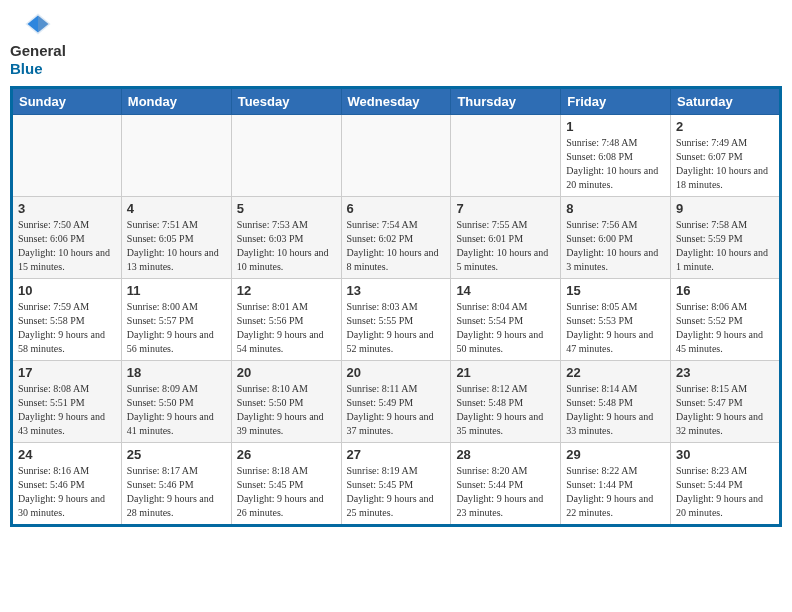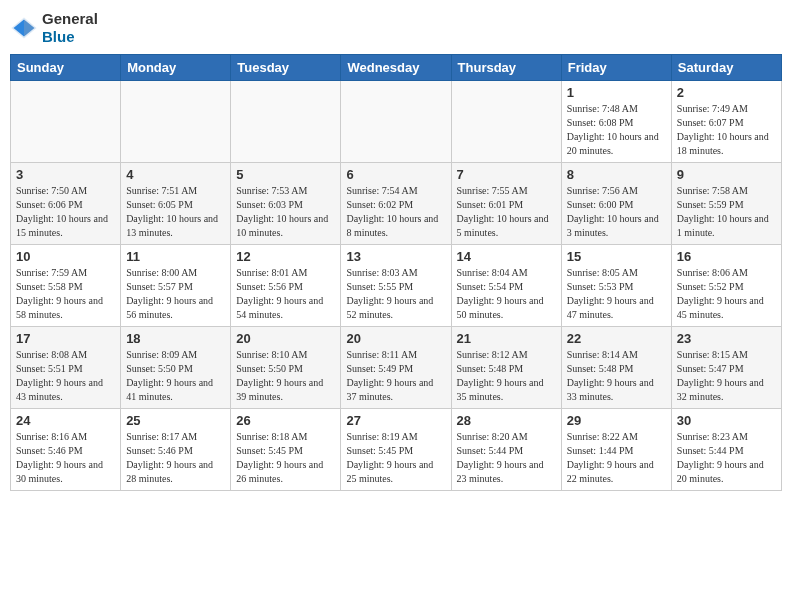--- a/index.html
+++ b/index.html
@@ -13,20 +13,21 @@
     .header-area {
       display: flex;
       align-items: flex-start;
       justify-content: space-between;
       margin-bottom: 8px;
     }
     .logo {
       display: flex;
       align-items: center;
       gap: 4px;
+      flex-direction: column;
     }
     .logo-text {
       font-size: 15px;
       font-weight: bold;
       line-height: 1.2;
     }
     .logo-text .general { color: #333; }
     .logo-text .blue { color: #0369a1; }
     .logo-icon {
       width: 28px;
@@ -41,21 +42,21 @@
       color: #333;
       line-height: 1.1;
     }
     .subtitle {
       font-size: 14px;
       color: #555;
     }
     .calendar {
       width: 100%;
       border-collapse: collapse;
-      border: 1px solid #0369a1;
+      border: 3px solid #0369a1;
     }
     .calendar th {
       background-color: #2e6db4;
       color: white;
       text-align: left;
       padding: 5px 6px;
       font-size: 13px;
       font-weight: bold;
       border: 1px solid #2060a0;
     }

